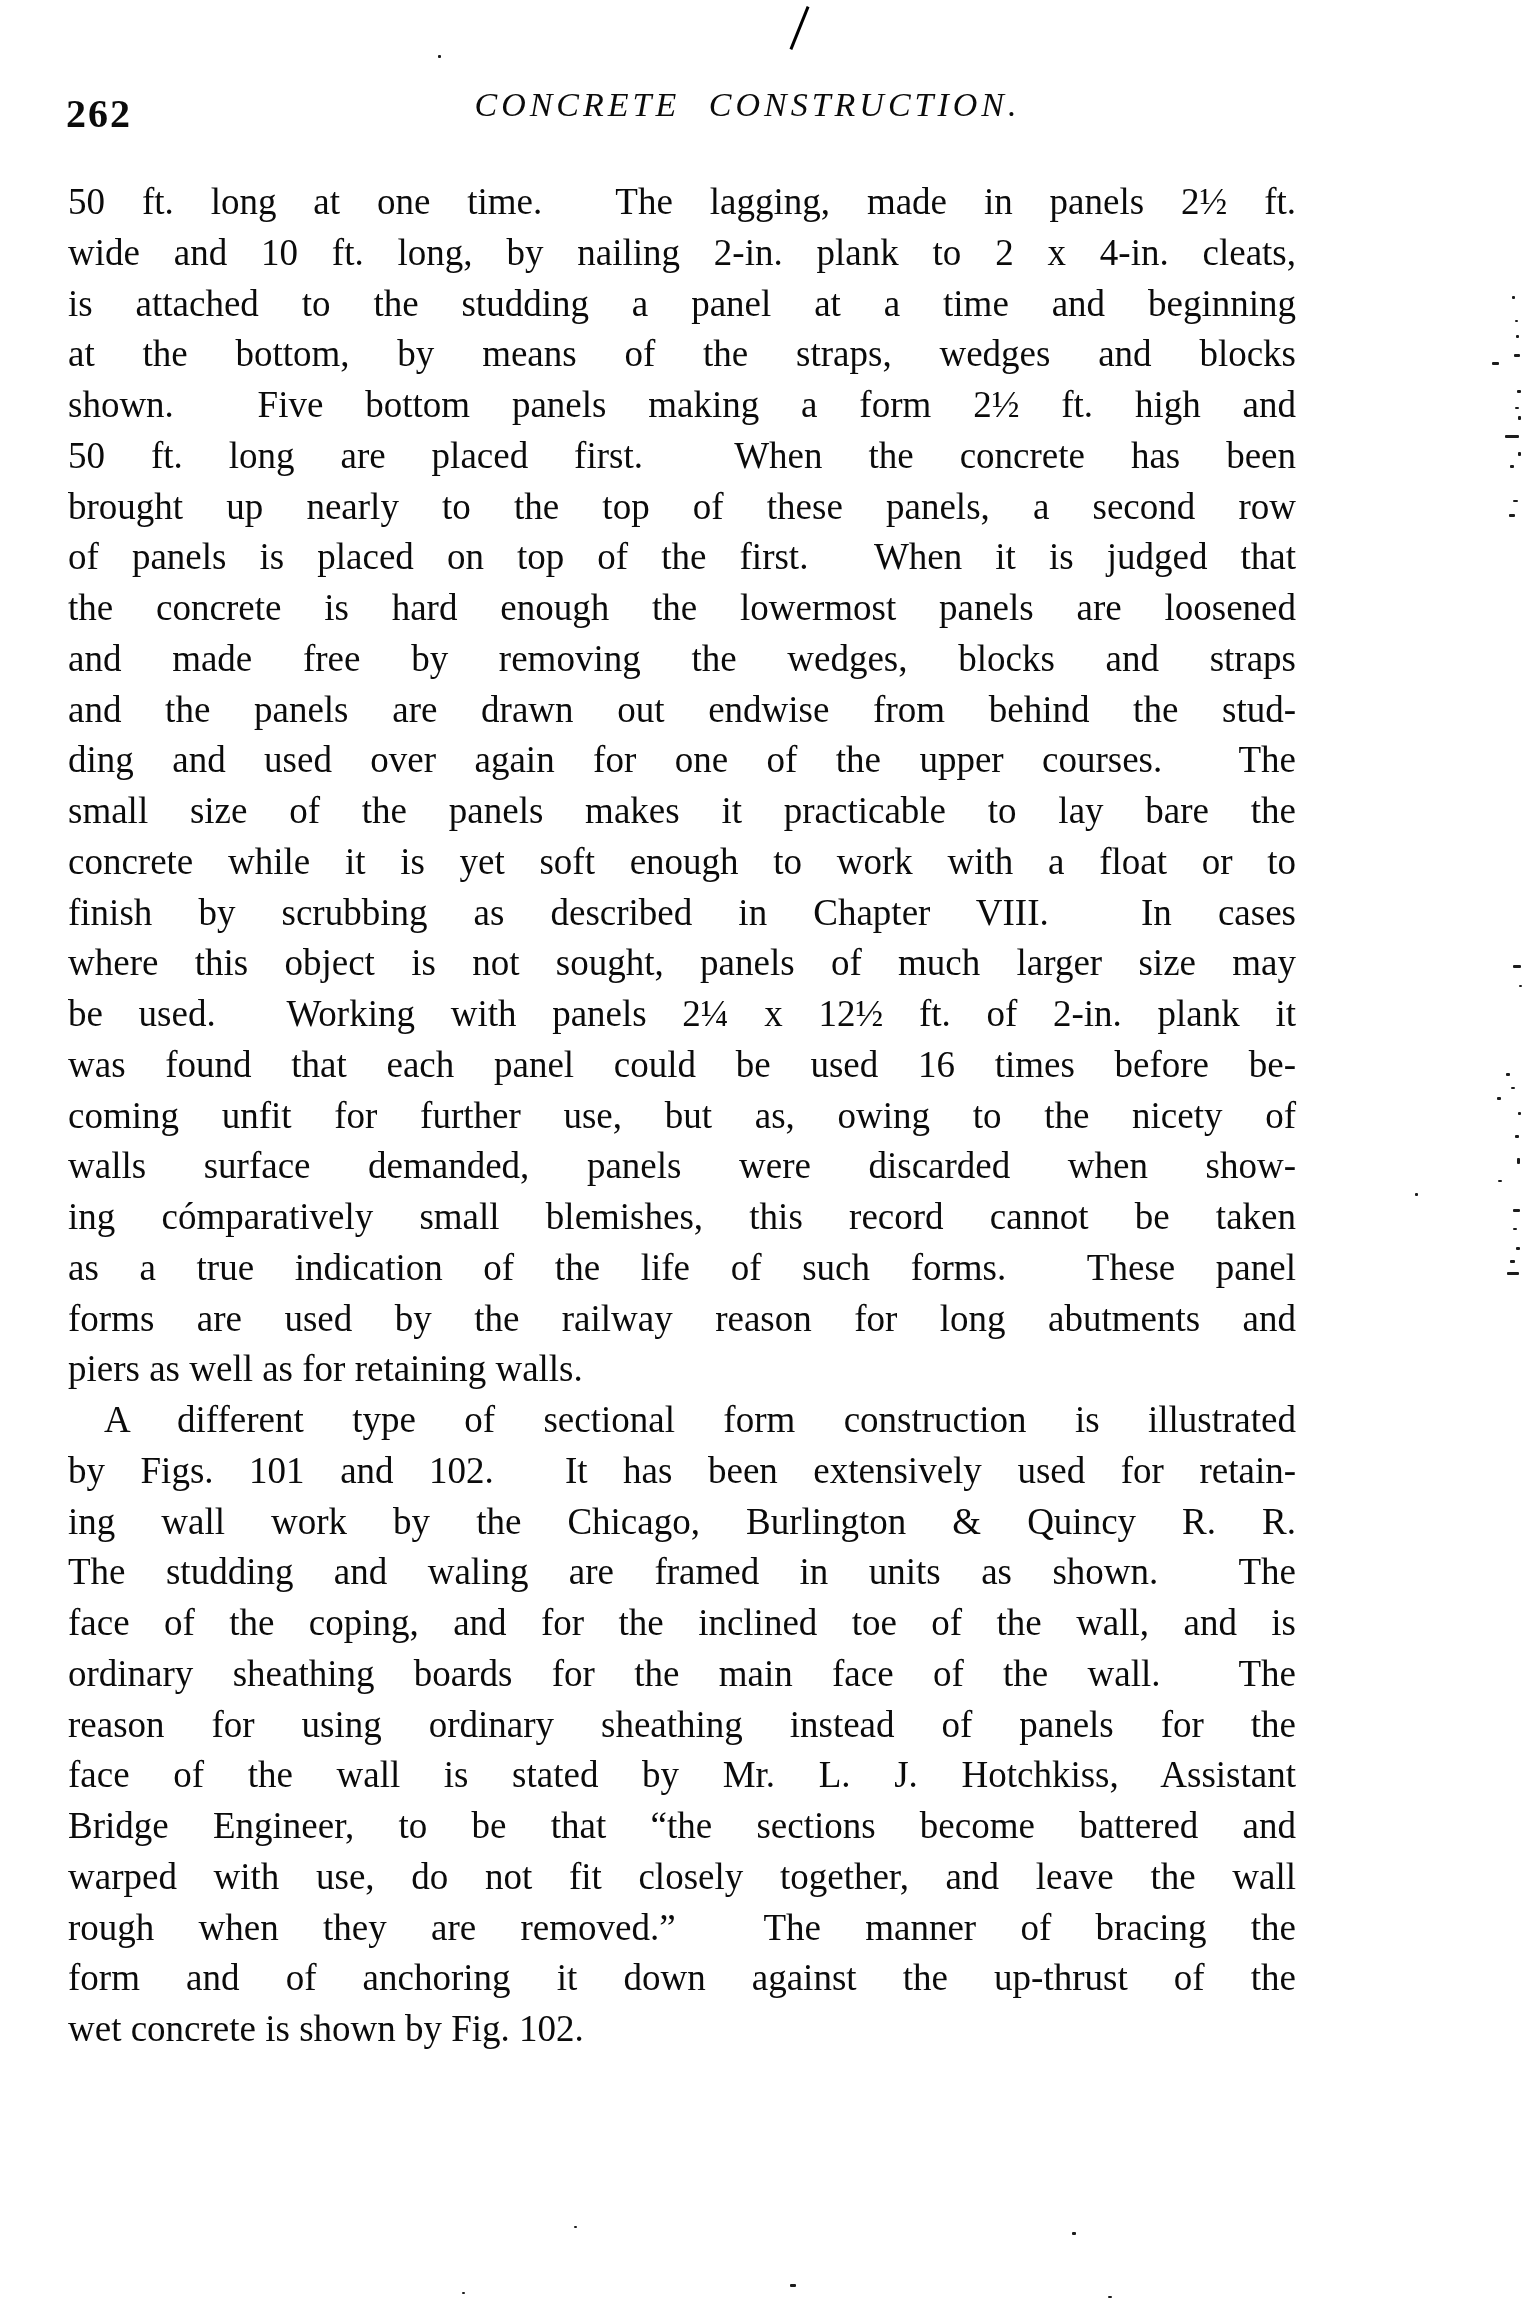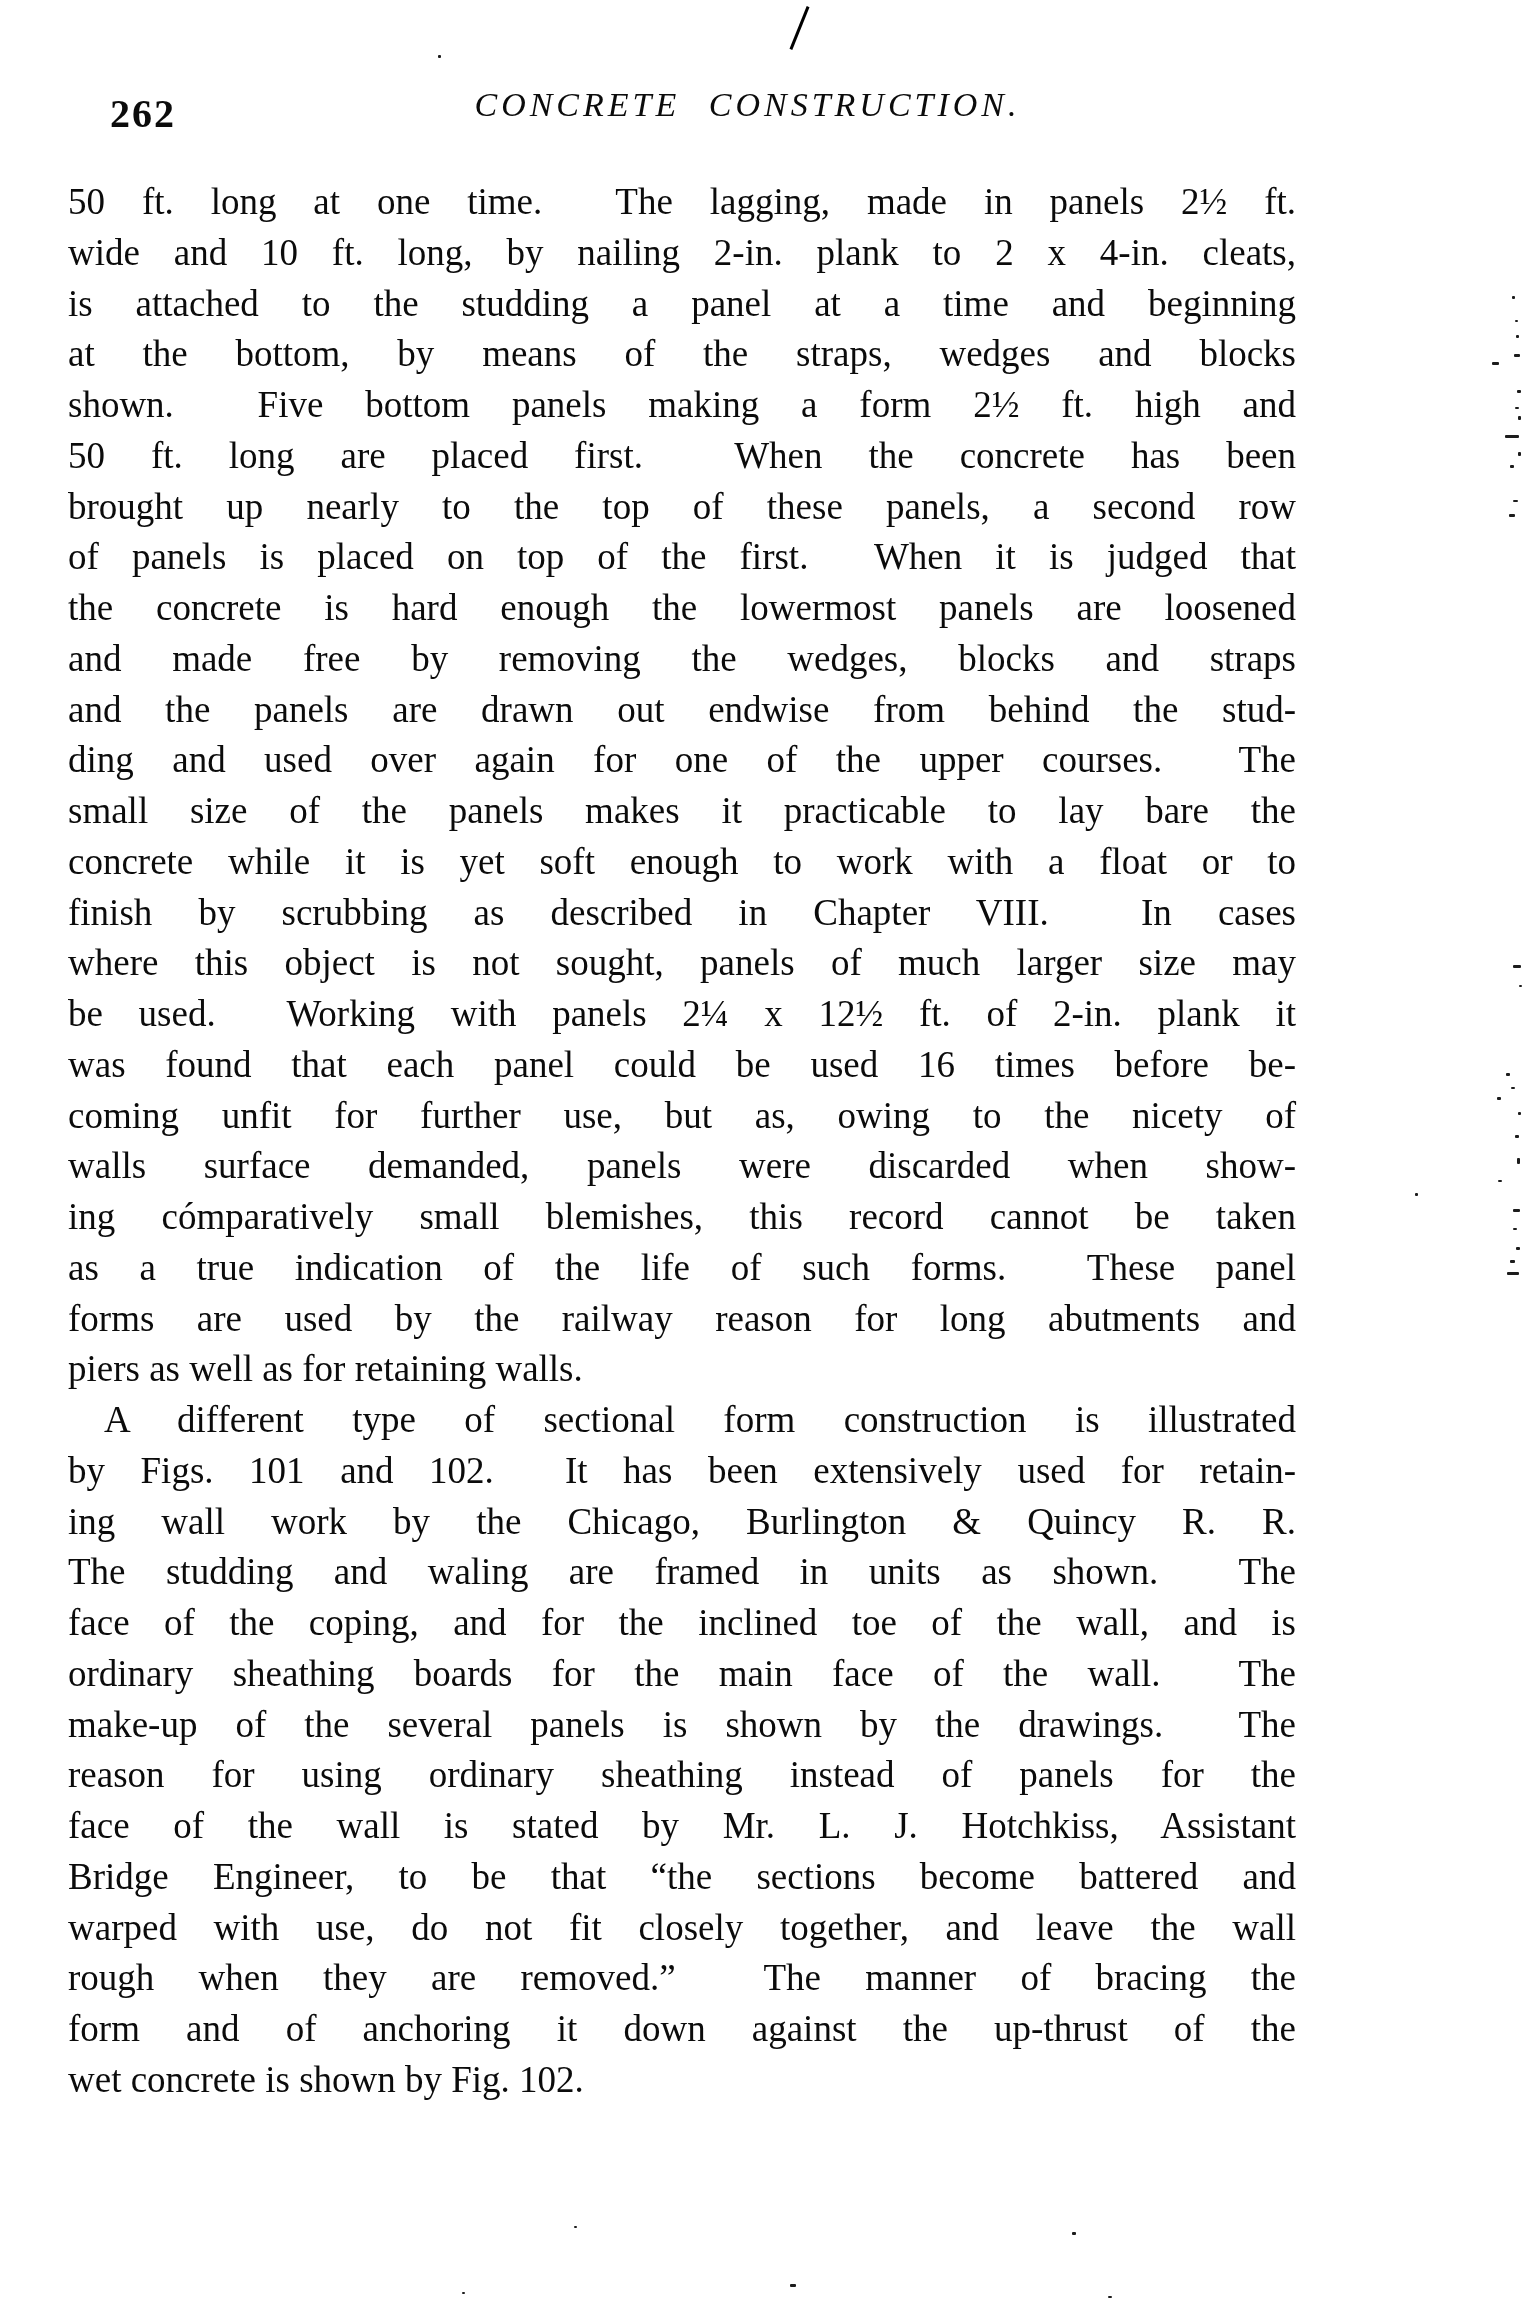--- a/index.html
+++ b/index.html
@@ -13,21 +13,20 @@
     font-family: "Liberation Serif", "DejaVu Serif", serif;
   }
   .folio {
     position: absolute;
     left: 66px;
     top: 94px;
     font-size: 40px;
     font-weight: 700;
     letter-spacing: 2px;
     line-height: 1;
-    margin-left: 44px;
   }
   .running-head {
     position: absolute;
     left: -14px;
     top: 88px;
     width: 100%;
     text-align: center;
     font-style: italic;
     font-size: 34px;
     letter-spacing: 4px;
@@ -102,21 +101,20 @@
       <div class="line">ing cómparatively small blemishes, this record cannot be taken</div>
       <div class="line">as a true indication of the life of such forms.  These panel</div>
       <div class="line">forms are used by the railway reason for long abutments and</div>
       <div class="line par-end">piers as well as for retaining walls.</div>
       <div class="line indent">A different type of sectional form construction is illustrated</div>
       <div class="line">by Figs. 101 and 102.  It has been extensively used for retain-</div>
       <div class="line">ing wall work by the Chicago, Burlington &amp; Quincy R. R.</div>
       <div class="line">The studding and waling are framed in units as shown.  The</div>
       <div class="line">face of the coping, and for the inclined toe of the wall, and is</div>
       <div class="line">ordinary sheathing boards for the main face of the wall.  The</div>
-      <div class="line">make-up of the several panels is shown by the drawings.  The</div>
       <div class="line">reason for using ordinary sheathing instead of panels for the</div>
       <div class="line">face of the wall is stated by Mr. L. J. Hotchkiss, Assistant</div>
       <div class="line">Bridge Engineer, to be that “the sections become battered and</div>
       <div class="line">warped with use, do not fit closely together, and leave the wall</div>
       <div class="line">rough when they are removed.”  The manner of bracing the</div>
       <div class="line">form and of anchoring it down against the up-thrust of the</div>
       <div class="line par-end">wet concrete is shown by Fig. 102.</div>
     </div>
 
   <div class="pen-mark"></div>

